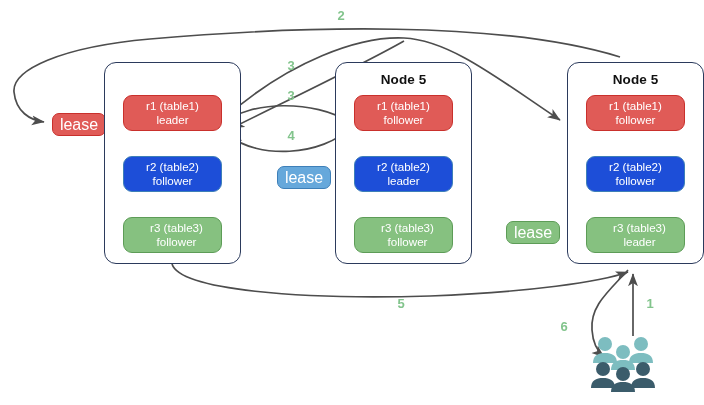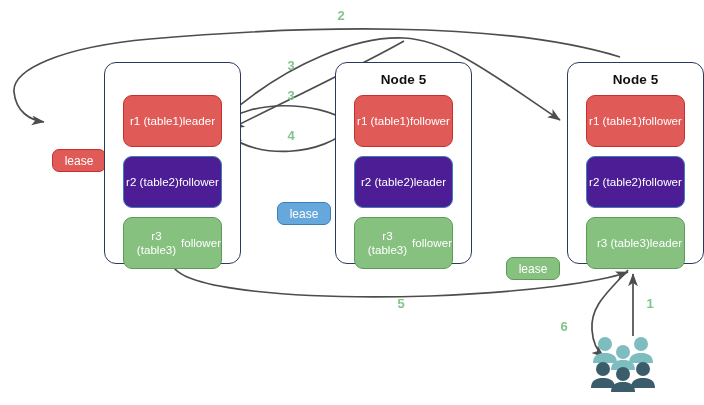--- a/index.html
+++ b/index.html
@@ -16,43 +16,42 @@
   }
   .node-title{
     position:absolute;left:0;right:0;top:9px;
     text-align:center;
     font-size:13.5px;font-weight:bold;color:#111111;
     letter-spacing:.1px;
   }
   .replica{
     position:absolute;
     left:18px;right:18px;
-    height:52px;
+    height:36px;
     border-radius:9px;
     box-sizing:border-box;
-    display:flex;flex-direction:row;
+    display:flex;flex-direction:column;
     align-items:center;justify-content:center;
     color:#ffffff;
     font-size:11.6px;
     line-height:14.5px;
     text-align:center;
   }
   .rep-red{background:#e05b57;border:1.4px solid #c9302c;}
-  .rep-blue{background:#4c1d95;border:1.4px solid #3d7fb8;}
+  .rep-blue{background:#1d4ed8;border:1.4px solid #3d7fb8;}
   .rep-green{background:#86c180;border:1.4px solid #5d9c57;padding-left:8px;}
 
   .lease{
     position:absolute;
     border-radius:7px;
     box-sizing:border-box;
     display:flex;align-items:center;justify-content:center;
     color:#ffffff;
-    font-size:12px;
+    font-size:16px;
     height:23px;
-    margin-top:36px;
   }
   .lease-red{background:#e05b57;border:1.4px solid #c9302c;}
   .lease-blue{background:#66a8db;border:1.4px solid #3d7fb8;}
   .lease-green{background:#86c180;border:1.4px solid #5d9c57;}
 
   .step-label{
     position:absolute;
     font-size:13px;
     font-weight:bold;
     color:#82c48c;

